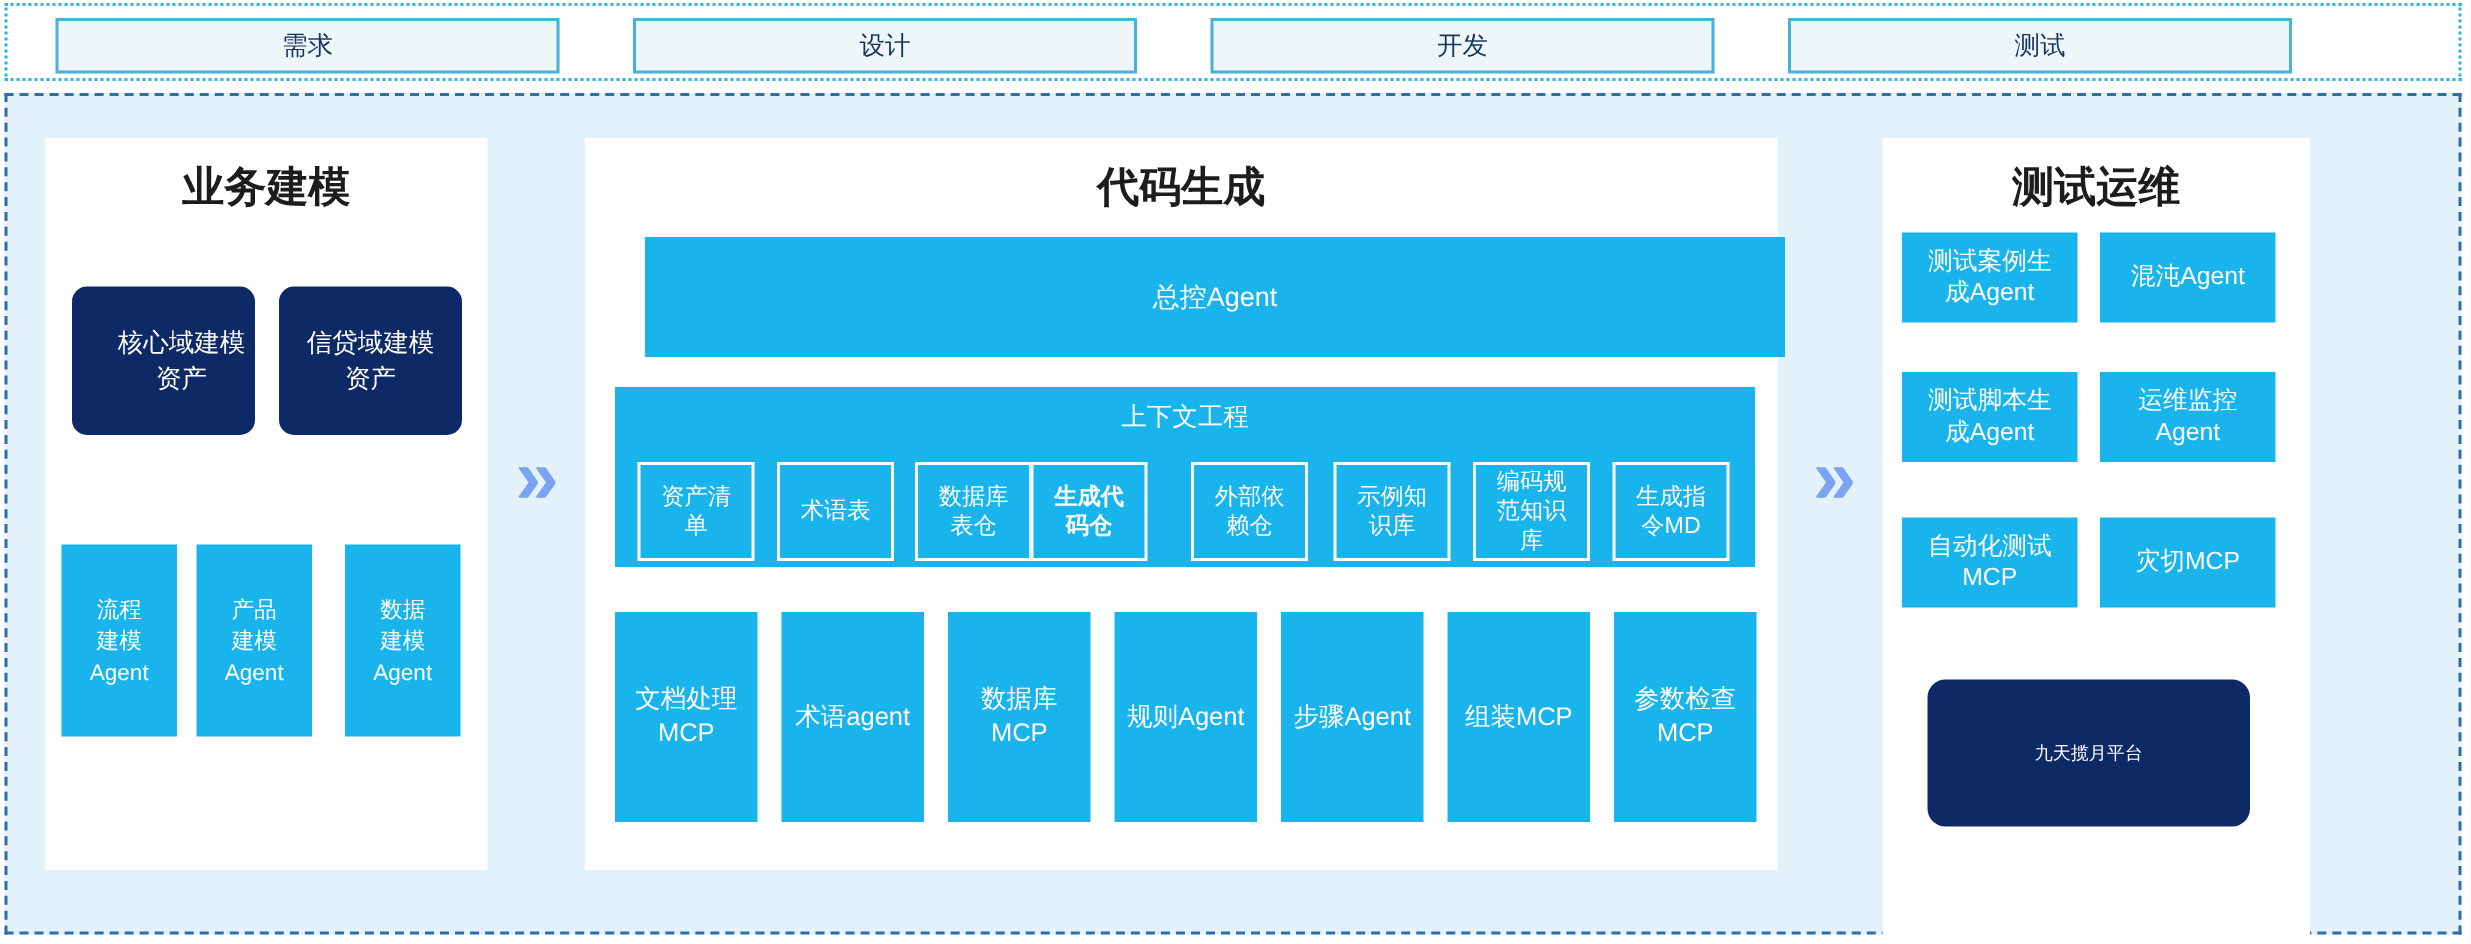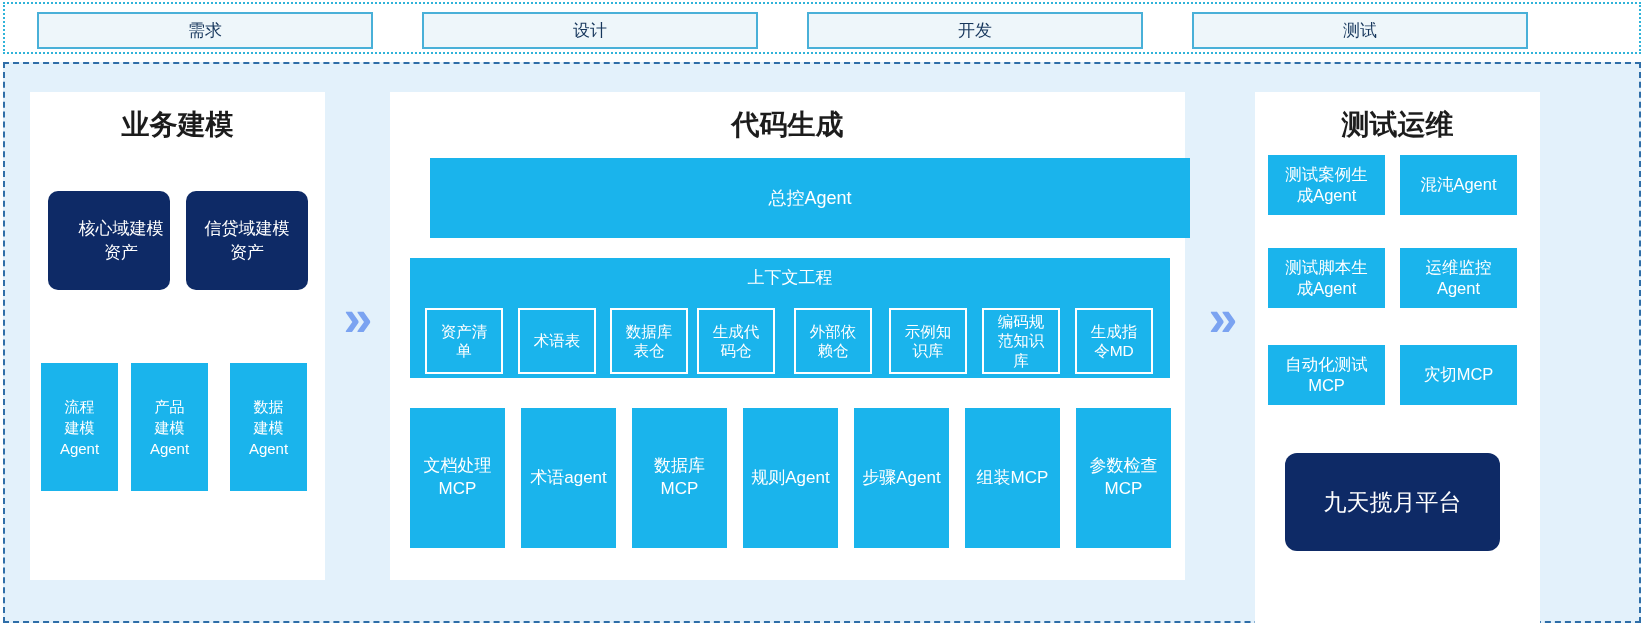--- a/index.html
+++ b/index.html
@@ -35,31 +35,31 @@
   .asset-1{left:18px;padding-left:24px;} .asset-2{left:156px;}
   .agent3{width:77px;height:128px;top:271px;font-size:15px;line-height:1.4;}
   .agent3-1{left:11px;} .agent3-2{left:101px;} .agent3-3{left:200px;}
 
   
   .master-bar{left:20px;top:66px;width:760px;height:80px;font-size:18px;margin-left:20px;}
   .context-block{position:absolute;left:20px;top:166px;width:760px;height:120px;background:#1ab4ec;}
   .context-title{text-align:center;padding-top:8px;font-size:17px;color:#ffffff;}
   .cell{width:78px;height:66px;top:50px;background:#1ab4ec;border:2px solid #ffffff;
     font-size:15.5px;line-height:1.25;}
-  .cell-1{left:15px;}.cell-2{left:108px;}.cell-3{left:200px;}.cell-4{left:287px;}
+  .cell-1{left:15px;}.cell-2{left:108px;}.cell-3{left:200px;}.cell-4{left:277px;font-weight:bold;}
   .cell-5{left:384px;}.cell-6{left:479px;}.cell-7{left:572px;}.cell-8{left:665px;}
   .tool{width:95px;height:140px;top:316px;font-size:17px;line-height:1.35;}
   .tool-1{left:20px;}.tool-2{left:131px;}.tool-3{left:242px;}.tool-4{left:353px;}
   .tool-5{left:464px;}.tool-6{left:575px;}.tool-7{left:686px;}
 
   
   .rbox{width:117px;height:60px;font-size:16.5px;line-height:1.3;}
   .rcol-1{left:13px;} .rcol-2{left:145px;}
   .rrow-1{top:63px;} .rrow-2{top:156px;} .rrow-3{top:253px;}
-  .platform{left:30px;top:361px;width:215px;height:98px;border-radius:12px;font-size:23px;}
+  .platform{left:30px;top:361px;width:215px;height:98px;border-radius:12px;font-size:12px;}
 
   
   .chev{position:absolute;color:#7ba3f1;font-size:52px;font-weight:bold;line-height:1;
     width:60px;text-align:center;}
   .chev-1{left:323px;top:228px;}
   .chev-2{left:1188px;top:228px;}
 </style>
 </head>
 <body>
 

